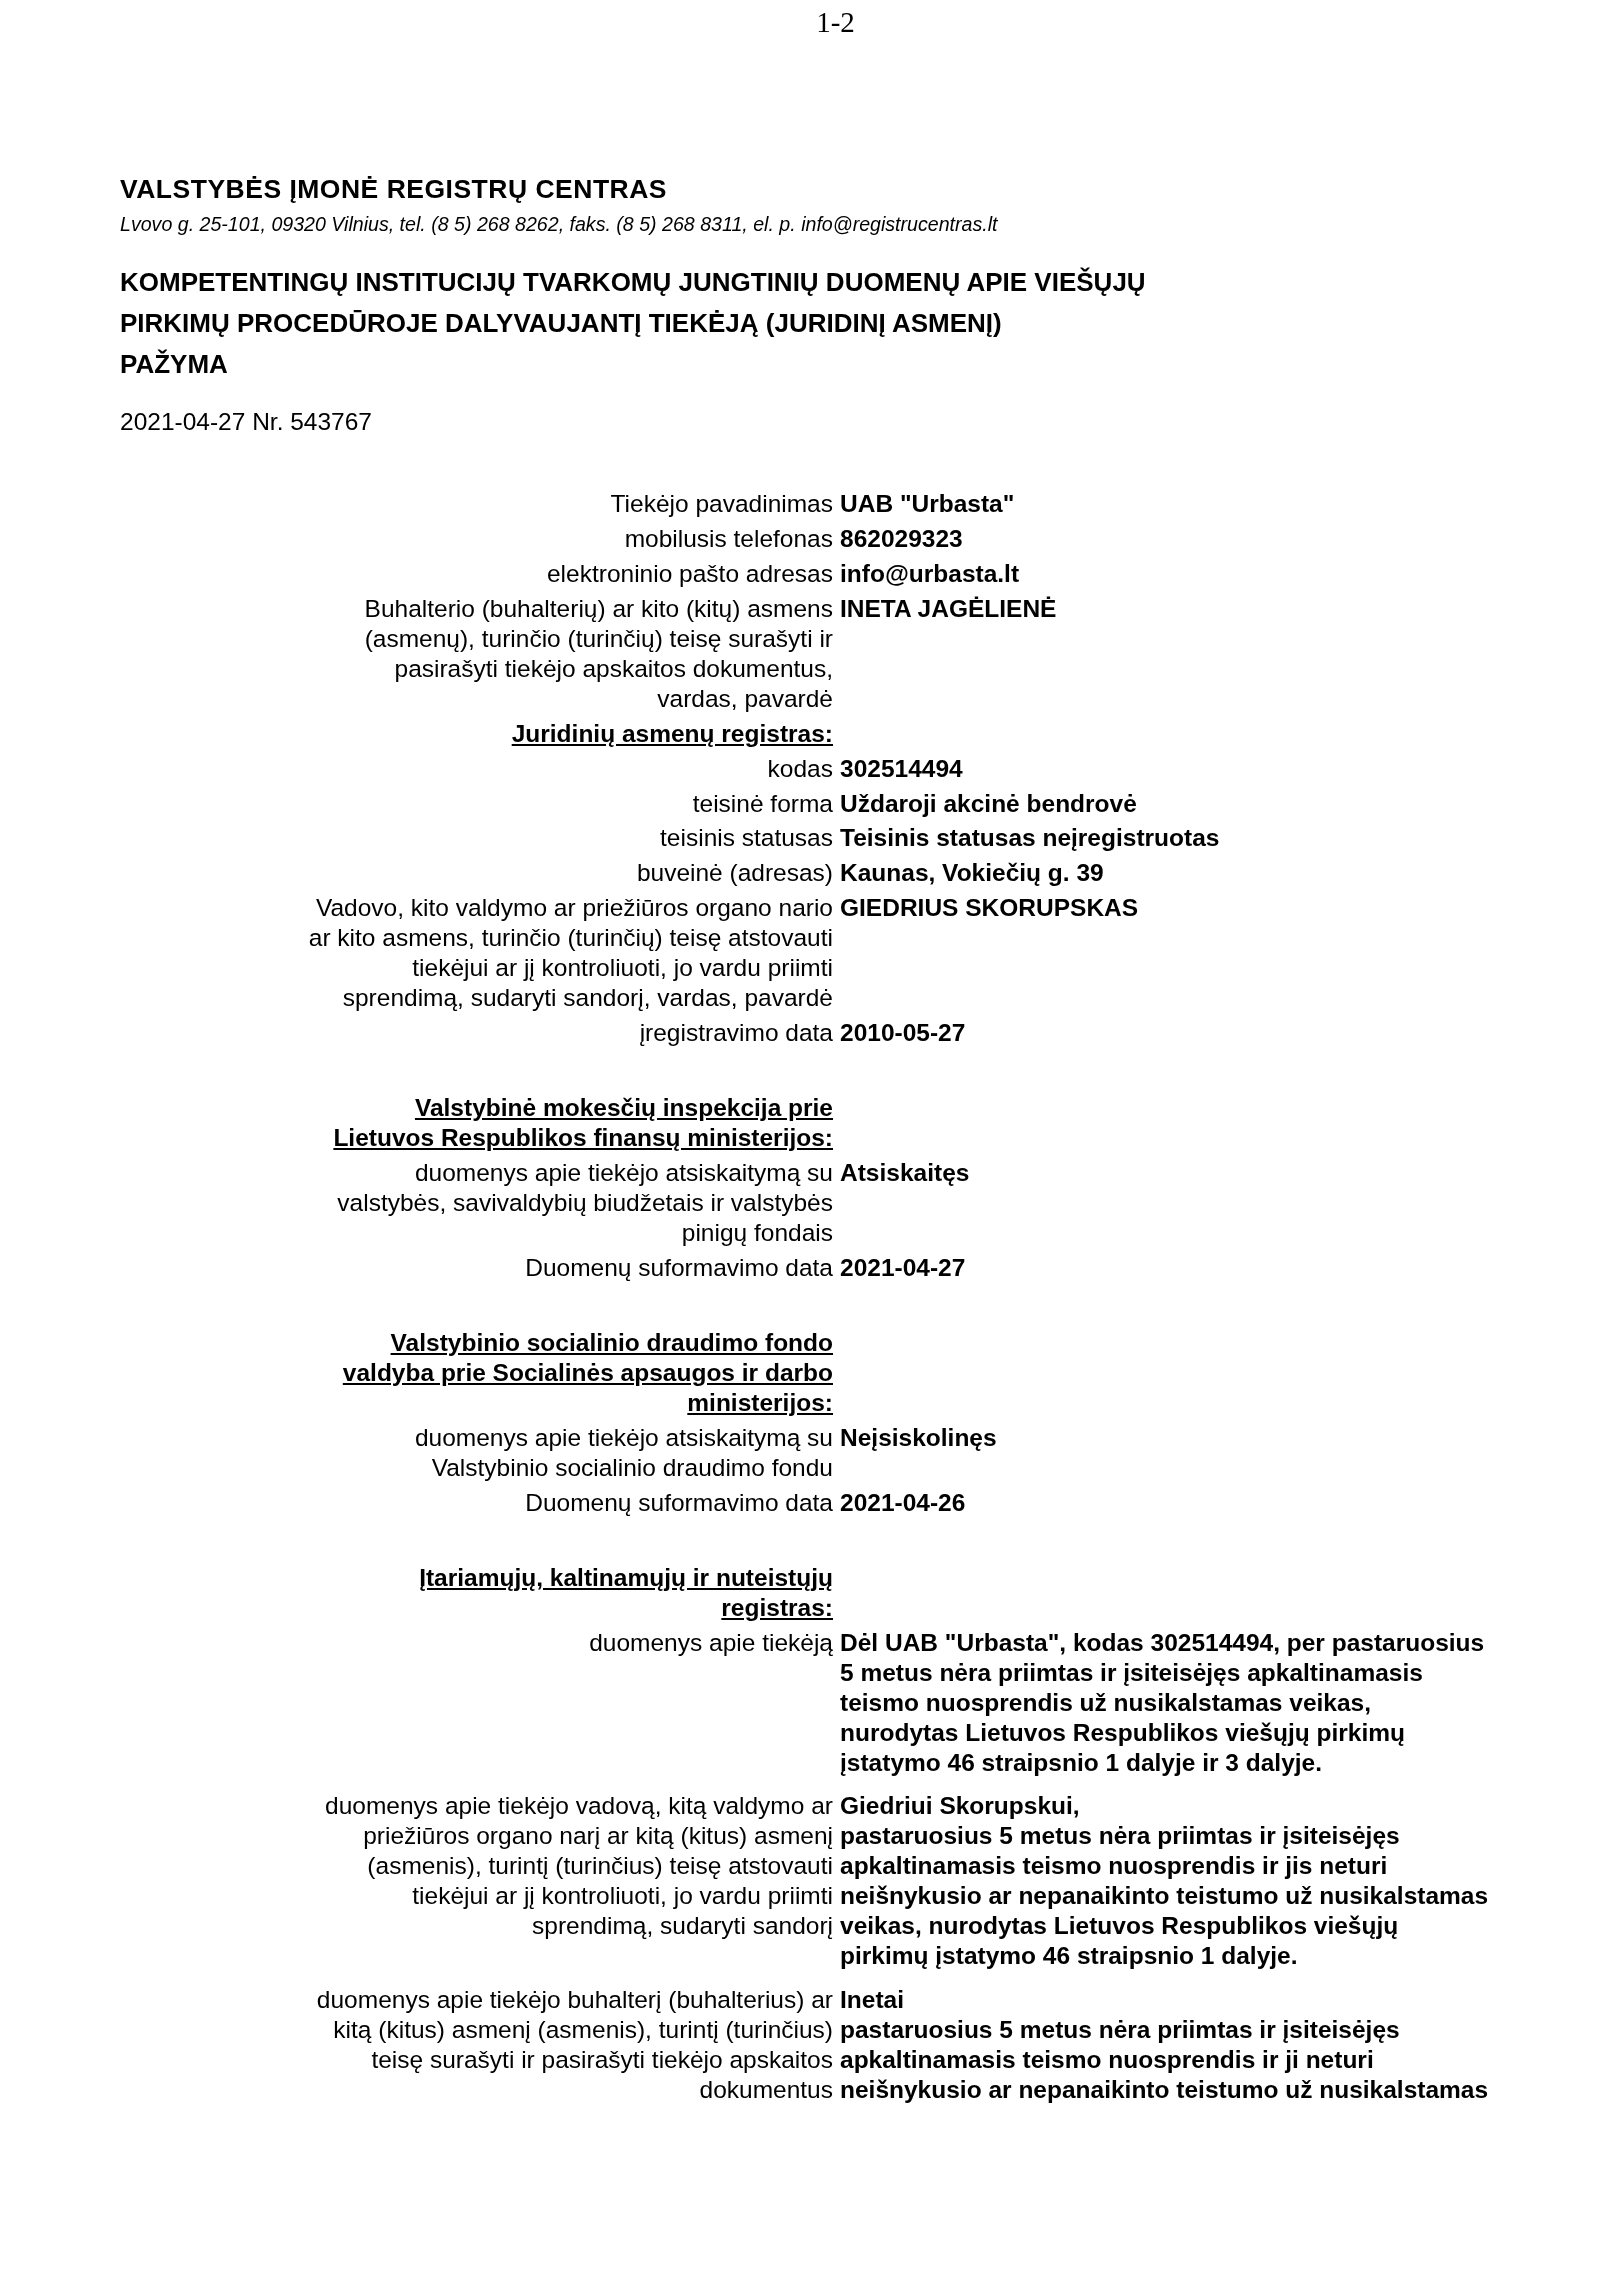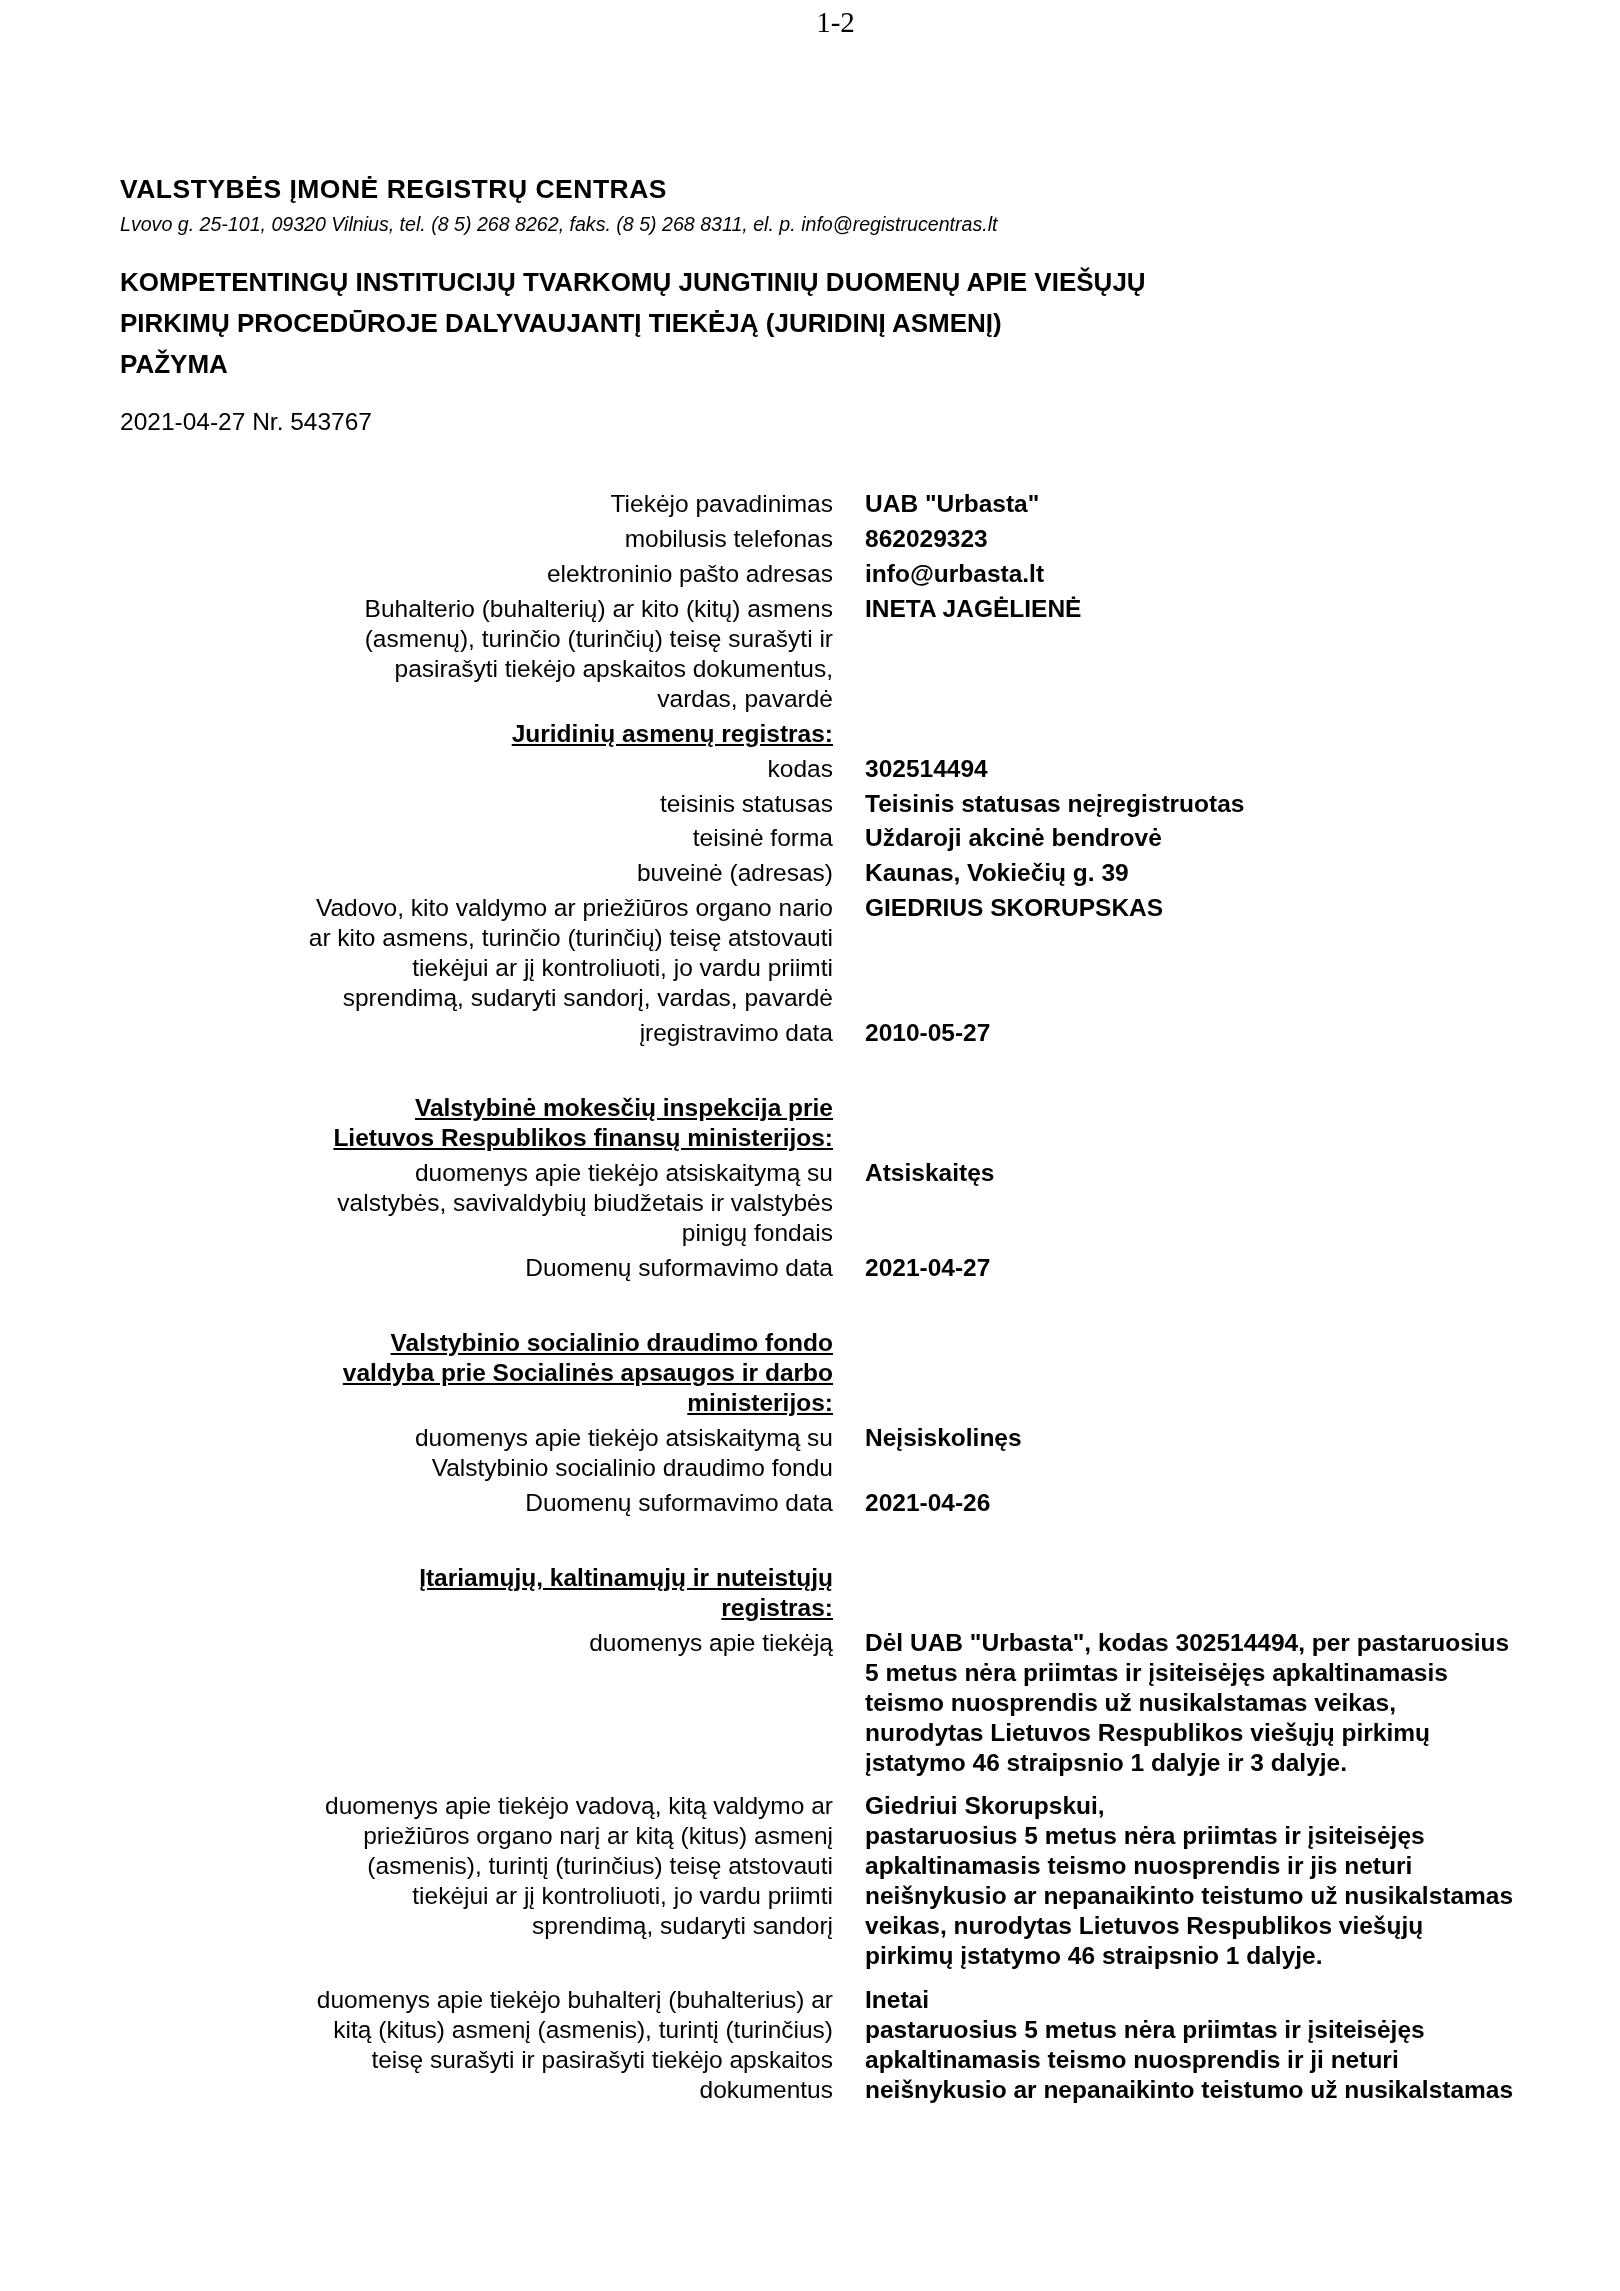--- a/index.html
+++ b/index.html
@@ -32,21 +32,21 @@
     margin-top: 26px;
     font-size: 26px;
     font-weight: bold;
     line-height: 41px;
   }
   .doc-date { margin-top: 23.5px; font-size: 24.5px; }
   .content { margin-top: 53px; padding-left: 225px; }
   .row {
     display: grid;
     grid-template-columns: 608px 745px;
-    column-gap: 32px;
+    column-gap: 7px;
     margin-bottom: 4.9px;
   }
   .label {
     text-align: right;
     white-space: pre-line;
     line-height: 30px;
   }
   .value {
     font-weight: bold;
     white-space: pre-line;
@@ -97,26 +97,26 @@
     </div>
 
     <div class="row section-row">
       <div class="label">Juridinių asmenų registras:</div>
     </div>
     <div class="row">
       <div class="label">kodas</div>
       <div class="value">302514494</div>
     </div>
     <div class="row">
+      <div class="label">teisinė forma</div>
+      <div class="value">Uždaroji akcinė bendrovė</div>
+    </div>
+    <div class="row">
       <div class="label">teisinis statusas</div>
       <div class="value">Teisinis statusas neįregistruotas</div>
-    </div>
-    <div class="row">
-      <div class="label">teisinė forma</div>
-      <div class="value">Uždaroji akcinė bendrovė</div>
     </div>
     <div class="row">
       <div class="label">buveinė (adresas)</div>
       <div class="value">Kaunas, Vokiečių g. 39</div>
     </div>
     <div class="row">
       <div class="label">Vadovo, kito valdymo ar priežiūros organo nario
 ar kito asmens, turinčio (turinčių) teisę atstovauti
 tiekėjui ar jį kontroliuoti, jo vardu priimti
 sprendimą, sudaryti sandorį, vardas, pavardė</div>

